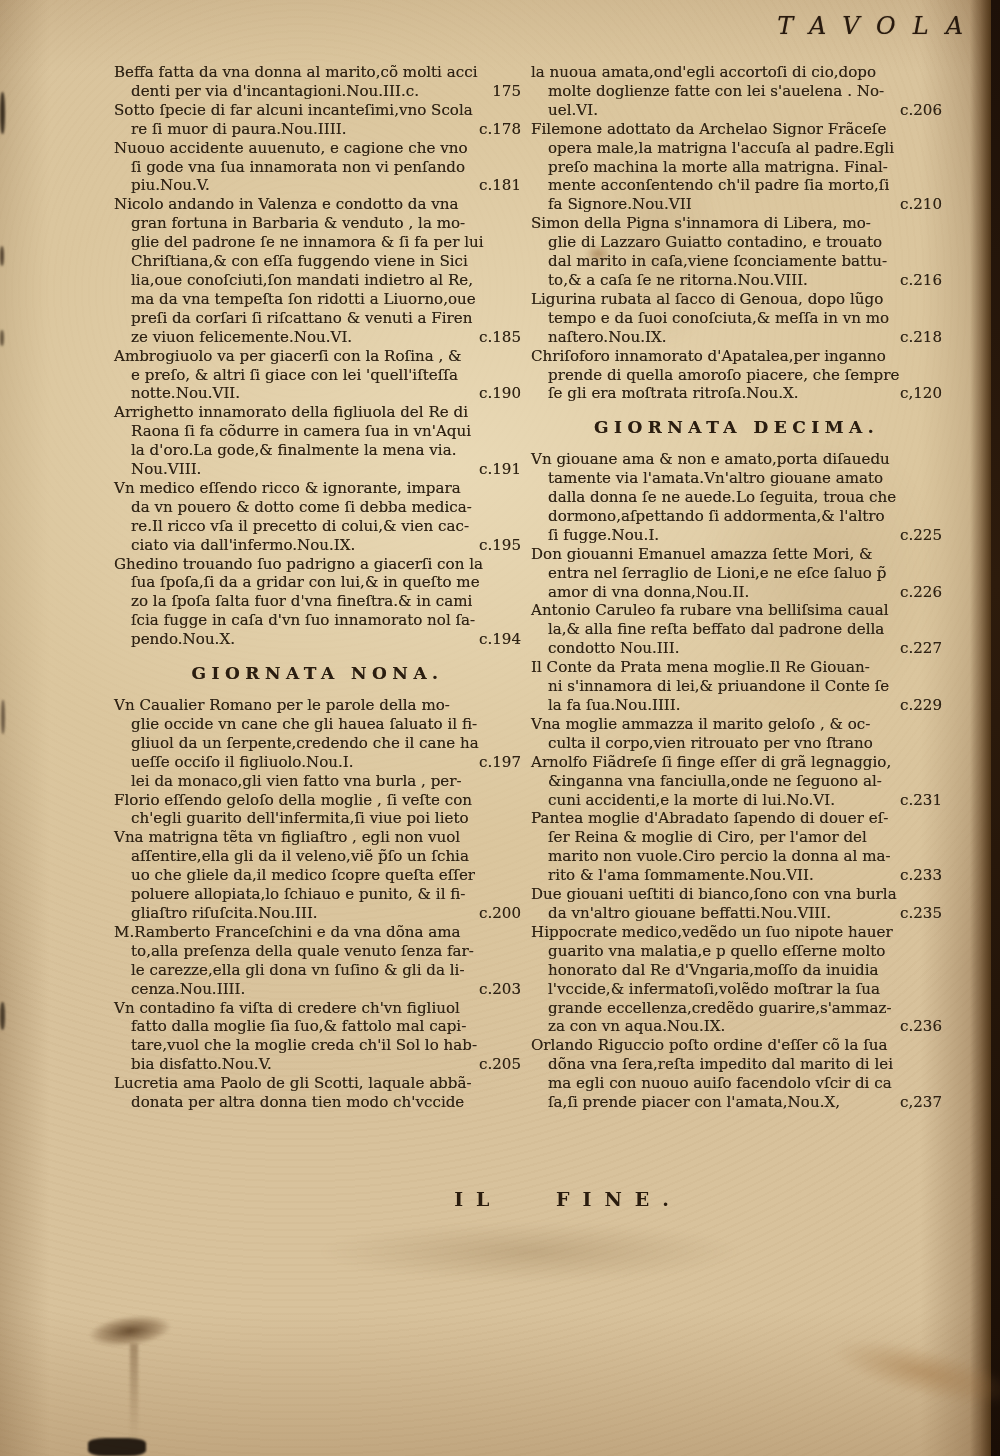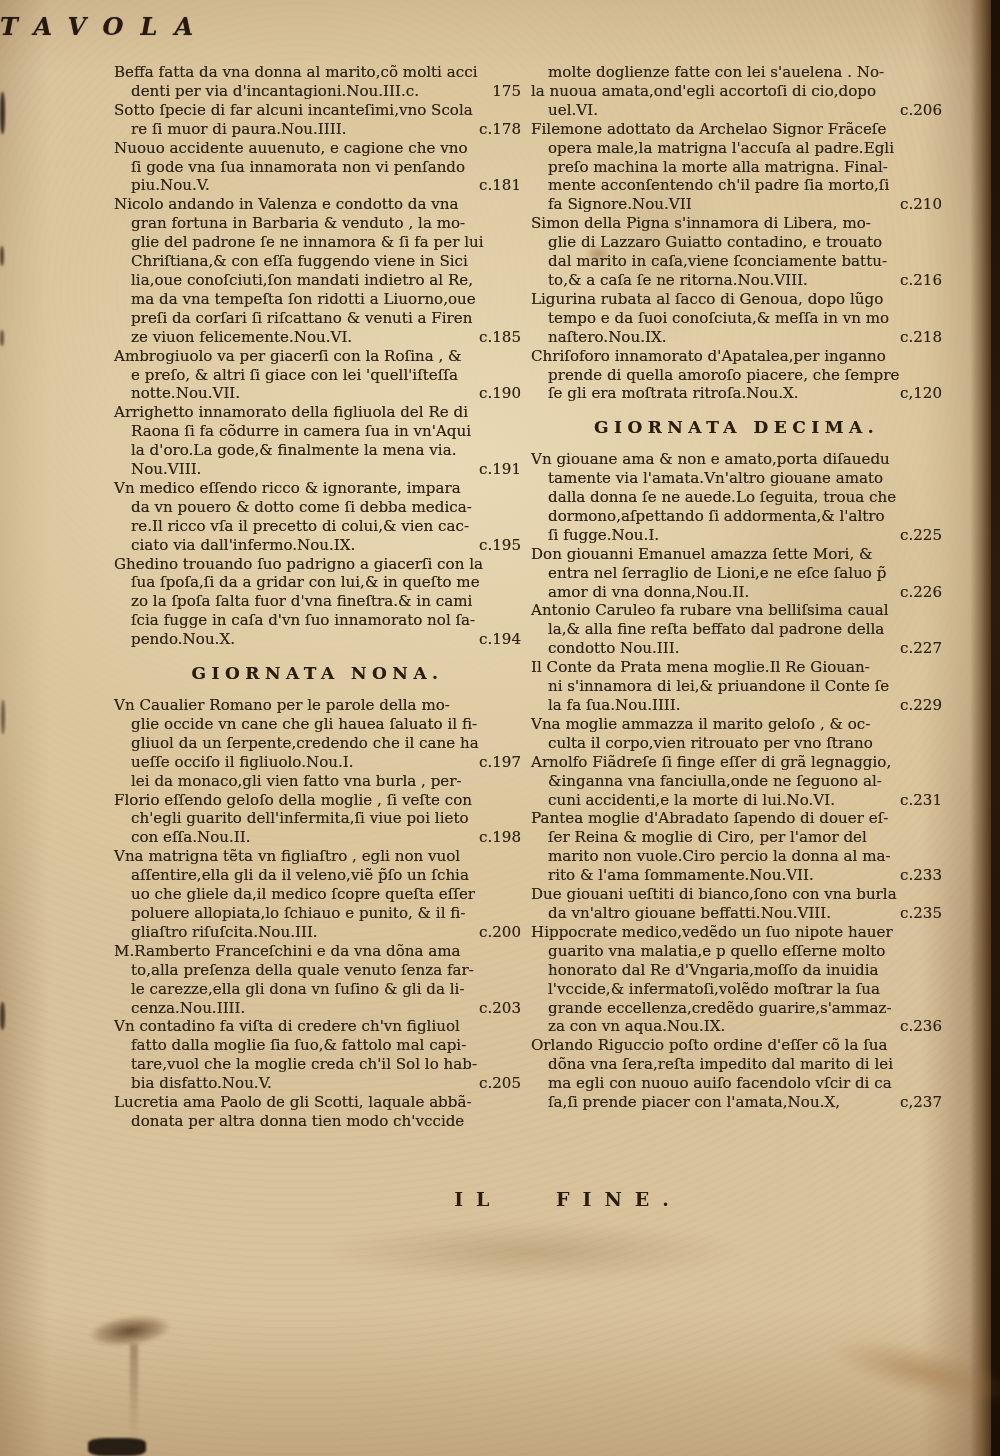--- a/index.html
+++ b/index.html
@@ -23,22 +23,22 @@
     filter:blur(.6px);
   }
   .edge-right-core{
     position:absolute;top:0;right:0;width:9px;height:100%;
     background:linear-gradient(180deg,#1d1008 0%, #2d1b0c 40%, #1a0e06 100%);
   }
   .mark{position:absolute;border-radius:45%;filter:blur(1.2px);}
   .stain{position:absolute;border-radius:50%;pointer-events:none;}
 
   .page-title{
-    position:absolute;top:12px;left:0;width:980px;text-align:left;
-    font-style:italic;font-weight:bold;font-size:24px;letter-spacing:17px;
+    position:absolute;top:12px;left:0;width:980px;text-align:right;
+    font-style:italic;font-weight:normal;font-size:24px;letter-spacing:17px;
     color:#27190e;text-shadow:0 0 1px rgba(39,25,14,.5);
   }
   .col{
     position:absolute;top:63px;
     font-size:15.1px;line-height:18.9px;color:#2e2214;
     text-shadow:0 0 .5px rgba(46,34,20,.55);
   }
   .col-left{left:114px;width:407px;}
   .col-right{left:531px;width:411px;}
   .line{white-space:nowrap;}
@@ -164,24 +164,20 @@
       <div class="line cont">gliuol da un ſerpente,credendo che il cane ha</div>
       <div class="line cont last">
         <span class="txt">ueſſe occiſo il figliuolo.Nou.I.</span>
         <span class="ref">c.197</span>
       </div>
     </div>
     <div>
       <div class="line cont">lei da monaco,gli vien fatto vna burla , per-</div>
       <div class="line">Florio eſſendo geloſo della moglie , ſi veſte con</div>
       <div class="line cont">ch'egli guarito dell'infermita,ſi viue poi lieto</div>
-      <div class="line cont last">
-        <span class="txt">con eſſa.Nou.II.</span>
-        <span class="ref">c.198</span>
-      </div>
     </div>
     <div>
       <div class="line">Vna matrigna tẽta vn figliaſtro , egli non vuol</div>
       <div class="line cont">aſſentire,ella gli da il veleno,viẽ p̃ſo un ſchia</div>
       <div class="line cont">uo che gliele da,il medico ſcopre queſta eſſer</div>
       <div class="line cont">poluere allopiata,lo ſchiauo e punito, &amp; il fi-</div>
       <div class="line cont last">
         <span class="txt">gliaſtro riſuſcita.Nou.III.</span>
         <span class="ref">c.200</span>
       </div>
@@ -204,22 +200,22 @@
         <span class="ref">c.205</span>
       </div>
     </div>
     <div>
       <div class="line">Lucretia ama Paolo de gli Scotti, laquale abbã-</div>
       <div class="line cont">donata per altra donna tien modo ch'vccide</div>
     </div>
   </div>
 <div class="col col-right">
     <div>
+      <div class="line">la nuoua amata,ond'egli accortoſi di cio,dopo</div>
       <div class="line cont">molte doglienze fatte con lei s'auelena . No-</div>
-      <div class="line">la nuoua amata,ond'egli accortoſi di cio,dopo</div>
       <div class="line cont last">
         <span class="txt">uel.VI.</span>
         <span class="ref">c.206</span>
       </div>
     </div>
     <div>
       <div class="line">Filemone adottato da Archelao Signor Frãceſe</div>
       <div class="line cont">opera male,la matrigna l'accuſa al padre.Egli</div>
       <div class="line cont">preſo machina la morte alla matrigna. Final-</div>
       <div class="line cont">mente acconſentendo ch'il padre ſia morto,ſi</div>

